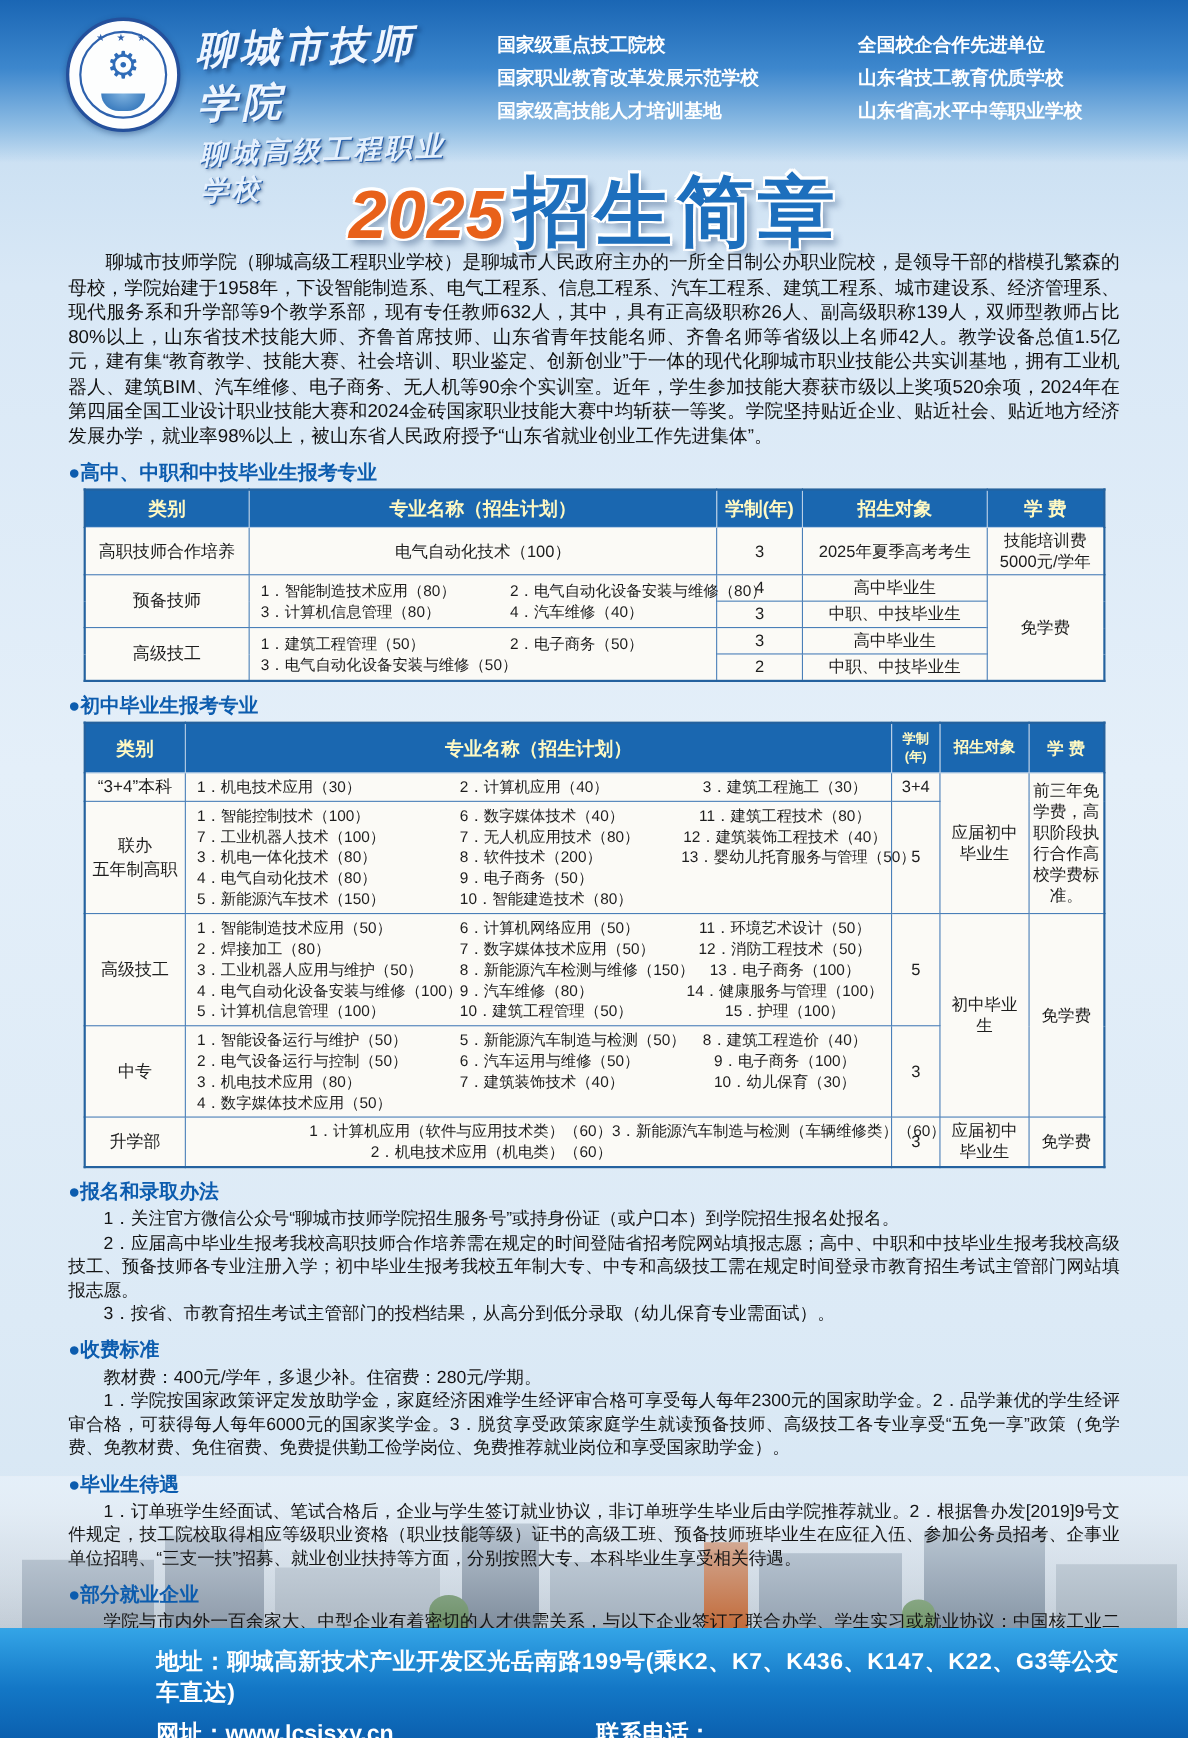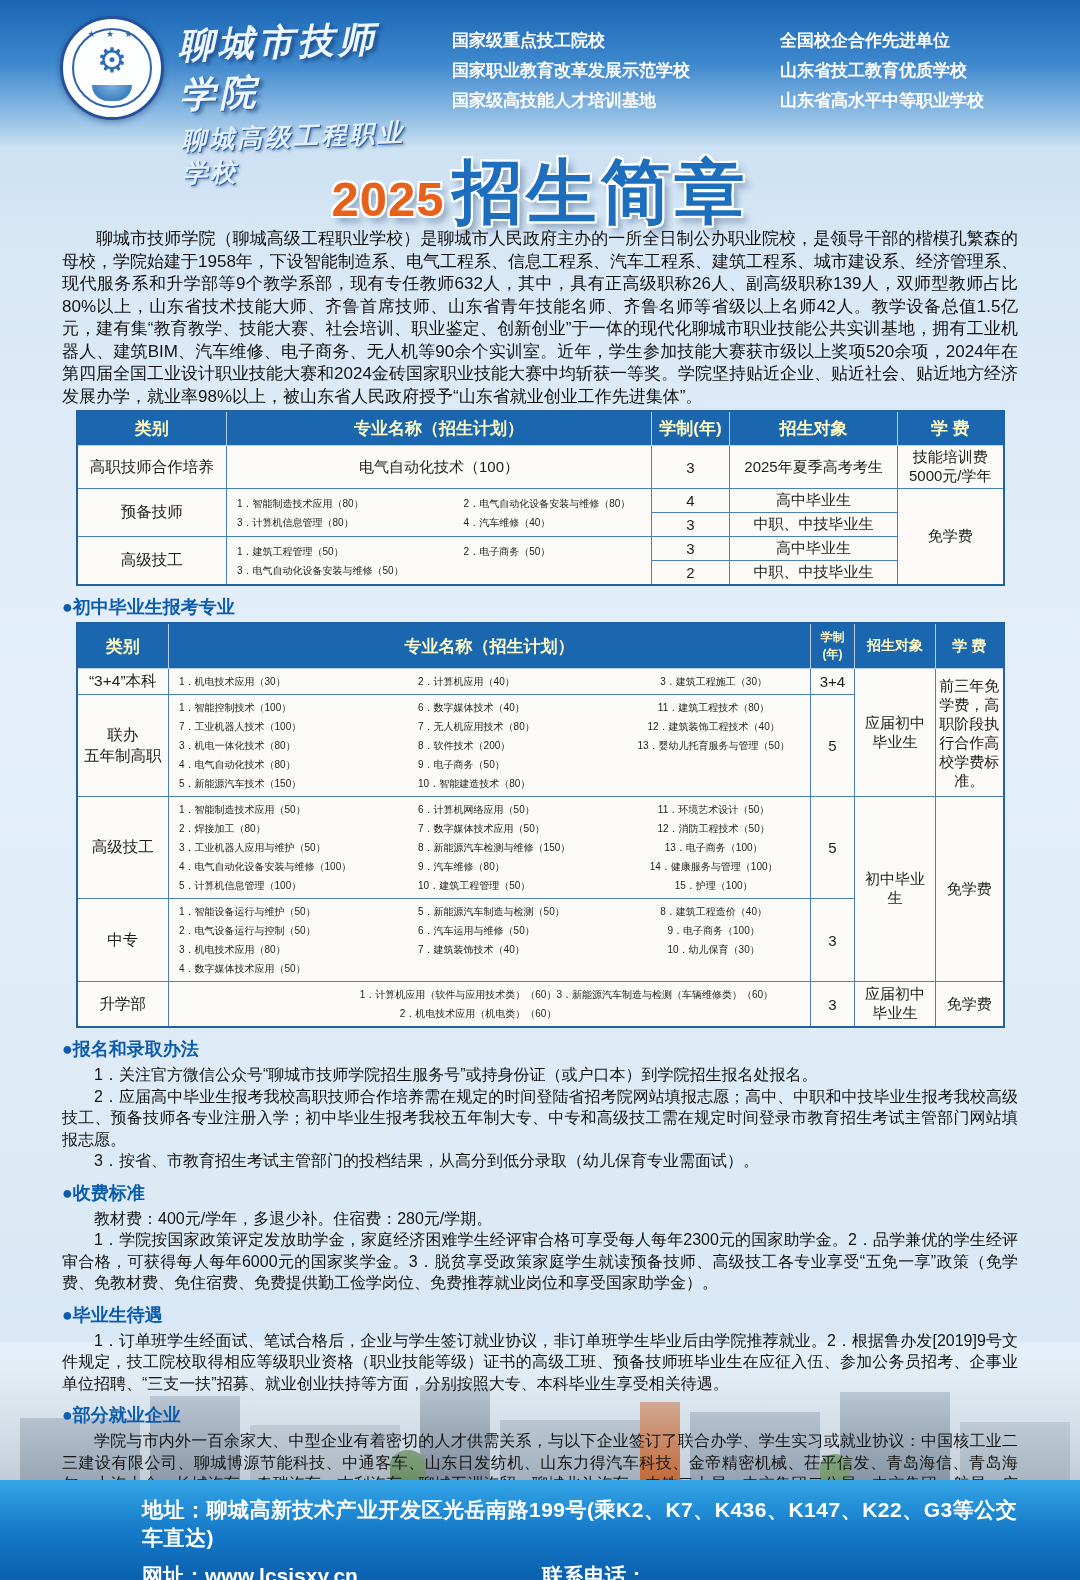--- a/index.html
+++ b/index.html
@@ -20,39 +20,39 @@
   .schoolname .l1{font-size:36px;font-weight:900;font-style:italic;color:#eef6ff;letter-spacing:4px;
     text-shadow:1px 1px 0 #2a62ad,3px 3px 4px rgba(8,40,88,.55);}
   .schoolname .l2{font-size:25px;font-weight:900;font-style:italic;color:#e4f0fd;letter-spacing:3px;margin-top:4px;
     text-shadow:1px 1px 0 #2a62ad,2px 2px 3px rgba(8,40,88,.5);}
   .accolades{display:flex;margin-left:44px;margin-top:10px;}
   .acc-col{width:300px;}
   .acc-col + .acc-col{margin-left:28px;}
   .acc-col div{color:#ffffff;font-size:17px;font-weight:600;line-height:30px;white-space:nowrap;}
   
   .title{display:flex;justify-content:center;align-items:baseline;height:76px;margin-top:-2px;}
-  .title .yr{font-size:49px;font-weight:900;color:#e8611a;letter-spacing:1px;
+  .title .yr{font-size:62px;font-weight:900;font-style:italic;color:#e8611a;letter-spacing:1px;
     text-shadow:2px 0 0 #fff,-2px 0 0 #fff,0 2px 0 #fff,0 -2px 0 #fff,2px 2px 0 #fff,-2px -2px 0 #fff,2px -2px 0 #fff,-2px 2px 0 #fff,5px 6px 7px rgba(10,45,95,.4);}
   .title .tx{font-size:70px;font-weight:900;color:#1d6fbd;letter-spacing:4px;margin-left:8px;
     text-shadow:2px 0 0 #fff,-2px 0 0 #fff,0 2px 0 #fff,0 -2px 0 #fff,2px 2px 0 #fff,-2px -2px 0 #fff,2px -2px 0 #fff,-2px 2px 0 #fff,5px 6px 7px rgba(10,45,95,.4);}
   
   .content{position:relative;z-index:2;}
   .intro{margin:6px 62px 0;font-size:17px;line-height:22.5px;text-align:justify;text-indent:2em;color:#121212;}
   .sec{margin:9px 62px 3px;font-size:18px;font-weight:bold;color:#0c5cae;}
   .para{margin:0 62px;font-size:16px;line-height:21.5px;text-align:justify;color:#141414;text-indent:2em;}
   
   table.tbl{width:927px;margin:2px auto 0;border-collapse:collapse;table-layout:fixed;background:#fbfaf6;
     border:2px solid #24629f;}
   .tbl th{background:#1a67b0;color:#fef9c3;font-size:17px;font-weight:bold;padding:5px 1px;border:1px solid #b9cfe6;}
   .tbl th.small-th{font-size:12px;padding:5px 0;}
   .tbl td{border:1px solid #4a7fb8;font-size:15px;color:#1d1d1d;padding:2px 3px;text-align:center;vertical-align:middle;background:#fbfaf6;}
   .tbl td.cat{font-size:15.5px;white-space:pre-line;}
   .tbl td.majors-cell{text-align:left;padding:3px 2px 3px 10px;}
   .mrow{display:flex;width:100%;}
-  .mcol div{font-size:10px;line-height:19px;white-space:nowrap;}
+  .mcol div{font-size:14px;line-height:19px;white-space:nowrap;}
   .w55{width:55%;} .w45{width:45%;}
   .w38{width:38%;} .w32{width:32%;} .w30{width:30%;text-align:center;}
   .w60{width:60%;text-align:right;} .w40{width:40%;}
   .fee-small{font-size:10.5px;padding:1px;color:#333;}
   .fee-wrap{font-size:14px;line-height:19px;text-align:left;padding:2px 3px;}
   .years-cell{font-size:15px;}
   .target-cell{font-size:14.5px;}
   
   .photo{position:absolute;left:0;top:1342px;width:1080px;height:138px;z-index:1;overflow:hidden;
     background:linear-gradient(180deg,#e8eef4 0%,#d4dde6 40%,#c2ccd6 100%);}
@@ -99,20 +99,21 @@
 
   <div class="content">
 
     <div class="title">
       <span class="yr">2025</span>
       <span class="tx">招生简章</span>
     </div>
 
     <div class="intro">聊城市技师学院（聊城高级工程职业学校）是聊城市人民政府主办的一所全日制公办职业院校，是领导干部的楷模孔繁森的母校，学院始建于1958年，下设智能制造系、电气工程系、信息工程系、汽车工程系、建筑工程系、城市建设系、经济管理系、现代服务系和升学部等9个教学系部，现有专任教师632人，其中，具有正高级职称26人、副高级职称139人，双师型教师占比80%以上，山东省技术技能大师、齐鲁首席技师、山东省青年技能名师、齐鲁名师等省级以上名师42人。教学设备总值1.5亿元，建有集“教育教学、技能大赛、社会培训、职业鉴定、创新创业”于一体的现代化聊城市职业技能公共实训基地，拥有工业机器人、建筑BIM、汽车维修、电子商务、无人机等90余个实训室。近年，学生参加技能大赛获市级以上奖项520余项，2024年在第四届全国工业设计职业技能大赛和2024金砖国家职业技能大赛中均斩获一等奖。学院坚持贴近企业、贴近社会、贴近地方经济发展办学，就业率98%以上，被山东省人民政府授予“山东省就业创业工作先进集体”。</div>
 
+    <div class="sec">●高中、中职和中技毕业生报考专业</div>
     <table class="tbl">
       <colgroup>
           <col style="width:150px">
           <col style="width:425px">
           <col style="width:78px">
           <col style="width:168px">
           <col style="width:106px">
         </colgroup>
       <tbody>
           <tr>

